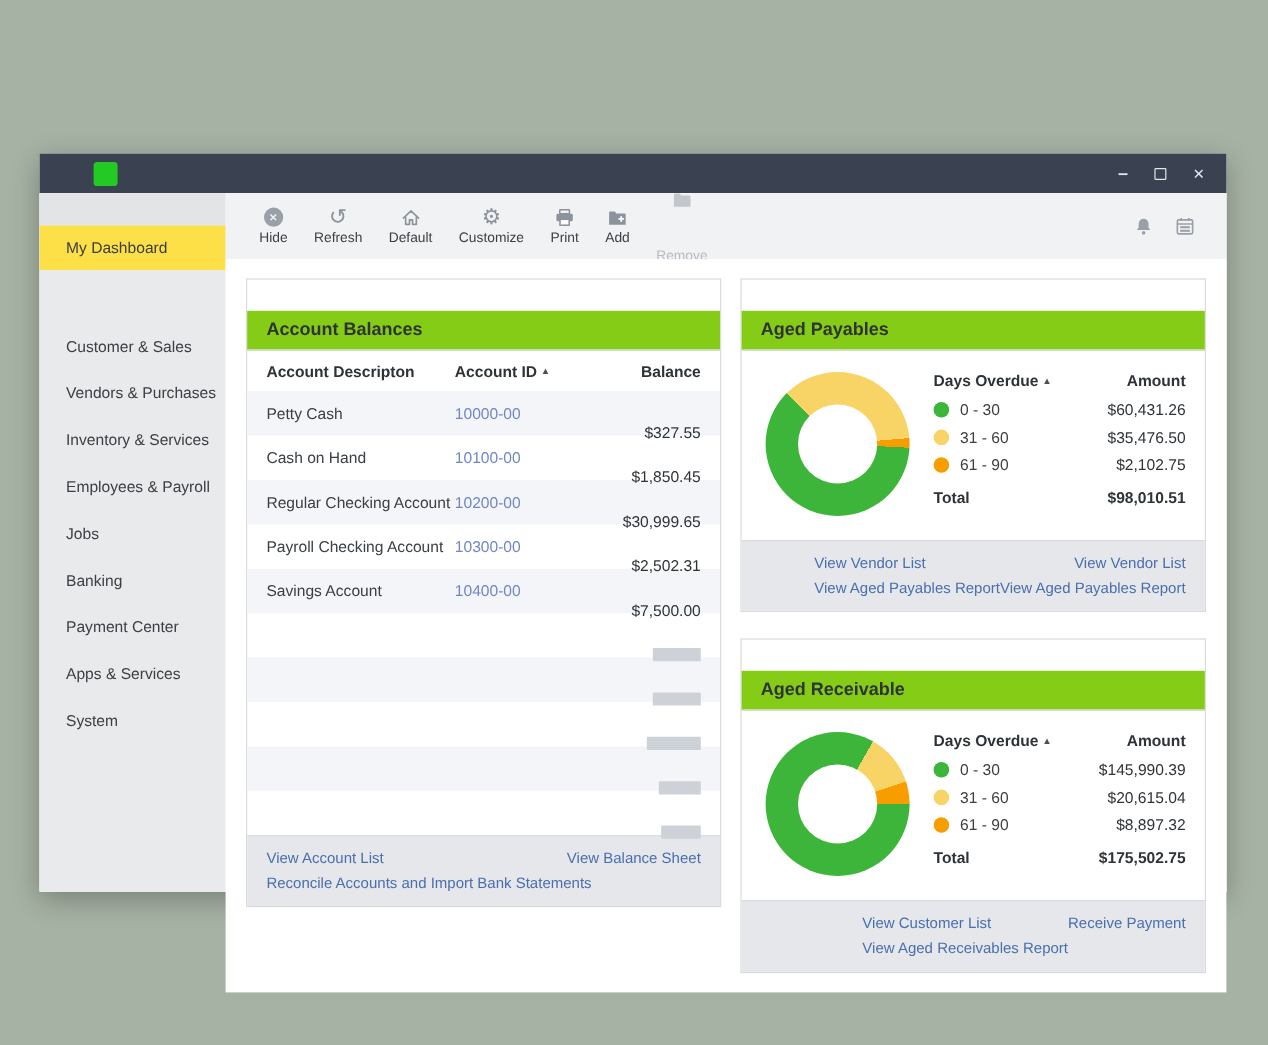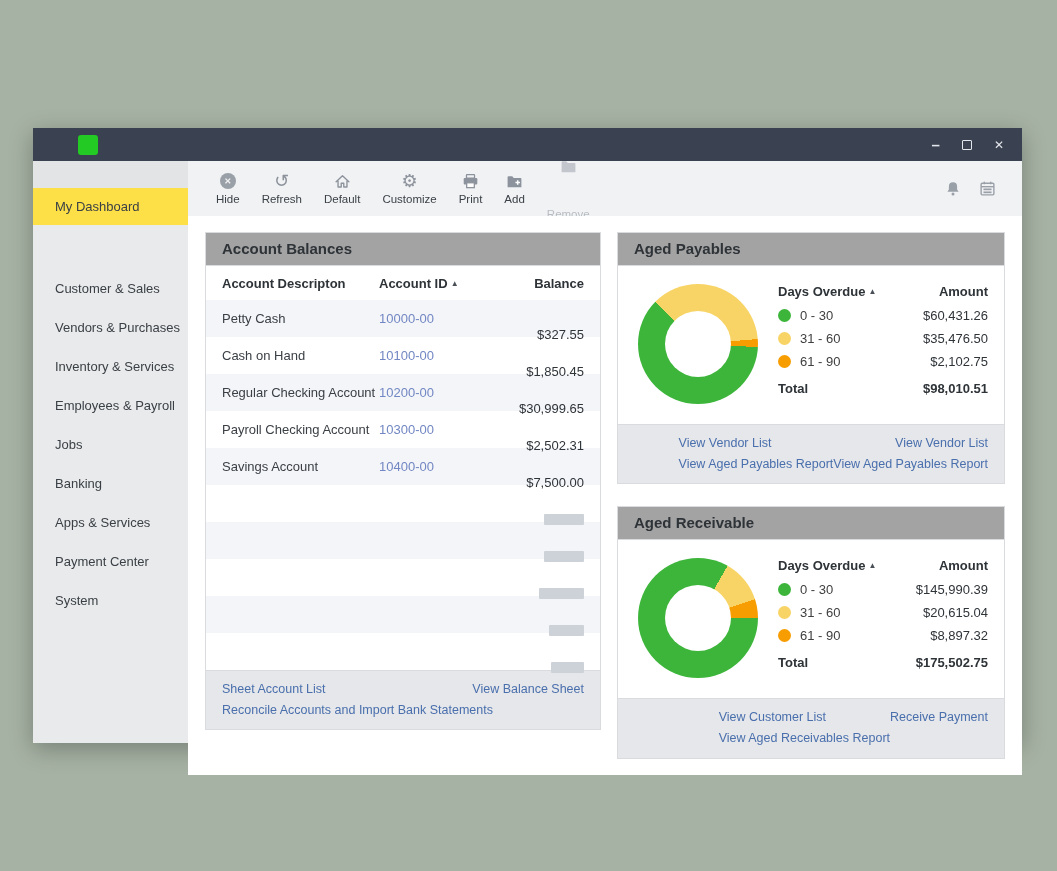--- a/index.html
+++ b/index.html
@@ -37,21 +37,21 @@
   .tool-btn .tlabel { font-size:11.5px; color:#3c4147; }
   .tool-btn.disabled .tlabel { color:#b8bcc2;margin-top:30px; }
   .tool-btn.disabled .ticon { opacity:.45; }
   .circle-x { width:16px; height:16px; border-radius:50%; background:#9aa0a8; color:#f1f2f4; font-size:8.5px; display:flex; align-items:center; justify-content:center; font-weight:bold; }
   .glyph { font-size:18px; line-height:18px; }
   .toolbar-right { margin-left:auto; display:flex; align-items:center; gap:18px; margin-right:12px; }
 
   
   .content { flex:1; background:#fff; padding:16px 17px; display:flex; gap:16px; align-items:flex-start; }
   .panel { border:1px solid #d9dbde; background:#fff; }
-  .panel-hd { background:#a3a3a3; border-bottom:1px solid #d9dbde; padding:7px 16px 8px; font-size:15px; font-weight:bold; color:#2e3338; }
+  .panel-hd { background:#84cc16; border-bottom:1px solid #d9dbde; padding:7px 16px 8px; font-size:15px; font-weight:bold; color:#2e3338;margin-top:26px; }
   .panel-ft { background:#e5e7ea; border-top:1px solid #d9dbde; padding:8px 16px 9px; font-size:12.5px; line-height:1.65; }
   .panel-ft a, .link { color:#4a6fad; text-decoration:none; cursor:pointer; }
 
   
   .panel-left { width:396px; }
   .tbl-hd { display:flex; align-items:center; padding:10px 16px 9px; font-size:13px; font-weight:bold; color:#2e3338; }
   .c-desc { flex:1; }
   .c-id { width:110px; }
   .c-bal { width:95px; text-align:right; }
   .sort-arrow { font-size:8px; color:#4a5058; vertical-align:2px; margin-left:3px; }
@@ -98,22 +98,22 @@
     <div class="sidebar">
       <div class="sidebar-topstrip"></div>
       <div class="side-item selected">My Dashboard</div>
       <div class="side-list">
         <div class="side-item">Customer &amp; Sales</div>
         <div class="side-item">Vendors &amp; Purchases</div>
         <div class="side-item">Inventory &amp; Services</div>
         <div class="side-item">Employees &amp; Payroll</div>
         <div class="side-item">Jobs</div>
         <div class="side-item">Banking</div>
+        <div class="side-item">Payment Center</div>
         <div class="side-item">Apps &amp; Services</div>
-        <div class="side-item">Payment Center</div>
         <div class="side-item">System</div>
       </div>
     </div>
 
     <div class="main">
 
       <div class="toolbar">
         <div class="tool-btn">
           <span class="ticon">
               <span class="circle-x">✕</span>
@@ -249,21 +249,21 @@
             <div class="row">
               <span class="c-desc"><span class="bar" style="width:118px"></span></span>
               <span class="c-id"><span class="bar" style="width:50px"></span></span>
               <span class="c-bal skel">
                   <span class="bar" style="width:33px"></span>
                 </span>
             </div>
           </div>
           <div class="panel-ft">
             <div class="ft-line1">
-              <a>Sheet Account List</a>
+              <a>View Account List</a>
               <a>View Balance Sheet</a>
             </div>
             <div>
               <a>Reconcile Accounts and Import Bank Statements</a>
             </div>
           </div>
         </div>
 
         <div class="right-col">
 

